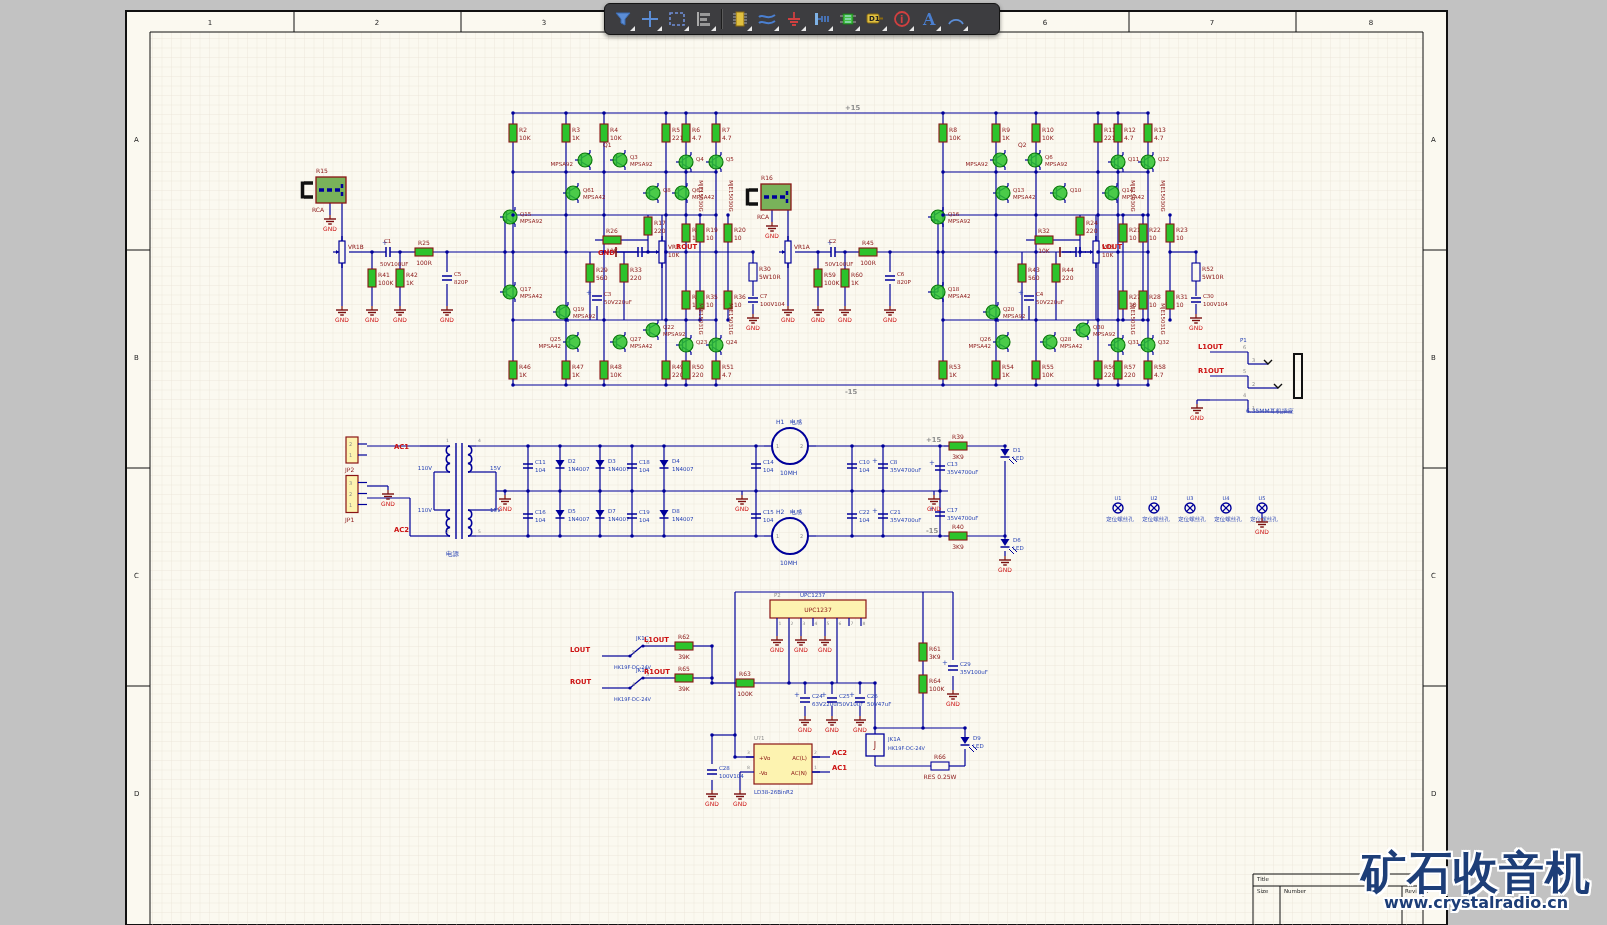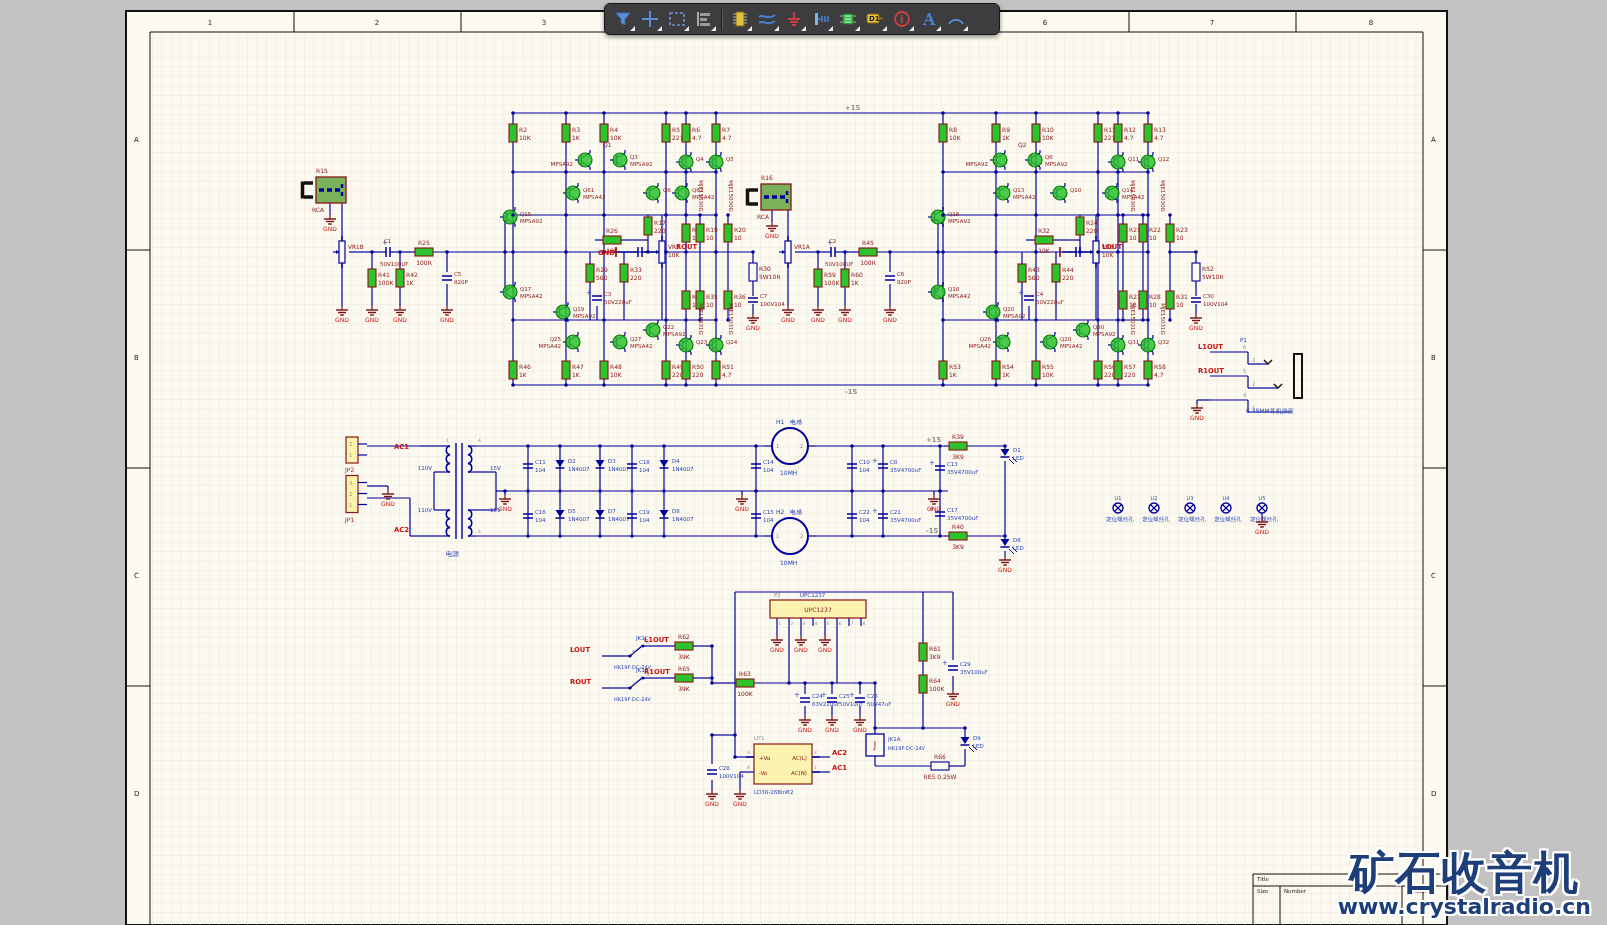--- a/index.html
+++ b/index.html
@@ -13,21 +13,21 @@
   .tbtn{width:26px;height:26px;position:relative;display:flex;align-items:center;justify-content:center;
         border-radius:3px;cursor:pointer;}
   .tbtn .corner{position:absolute;right:1px;bottom:1px;width:0;height:0;
         border-left:5px solid transparent;border-bottom:5px solid #e8e8e8;}
   .tsep{width:1px;height:20px;background:#1d1d1d;border-right:1px solid #5a5a5a;margin:0 3px;}
   
   #watermark{position:absolute;right:16px;top:850px;text-align:center;z-index:6;pointer-events:none;
      color:#1d3e78;font-weight:bold;}
   #watermark .wm1{font-size:45px;line-height:1.0;letter-spacing:1px;
      text-shadow:-2px -2px 0 #fff,2px -2px 0 #fff,-2px 2px 0 #fff,2px 2px 0 #fff,0 -2px 0 #fff,0 2px 0 #fff,-2px 0 0 #fff,2px 0 0 #fff;}
-  #watermark .wm2{font-size:22px;line-height:1.05;
+  #watermark .wm2{font-size:16px;line-height:1.05;
      text-shadow:-2px -2px 0 #fff,2px -2px 0 #fff,-2px 2px 0 #fff,2px 2px 0 #fff,0 -2px 0 #fff,0 2px 0 #fff,-2px 0 0 #fff,2px 0 0 #fff;}
 </style>
 </head>
 <body>
 
 <svg id="schem" width="1607" height="925" viewBox="0 0 1607 925">
   <defs>
     <pattern id="grid" width="9.5" height="9.5" patternUnits="userSpaceOnUse">
       <path d="M9.5 0H0V9.5" fill="none" stroke="#e8e3d3" stroke-width="0.7"></path>
     </pattern>

